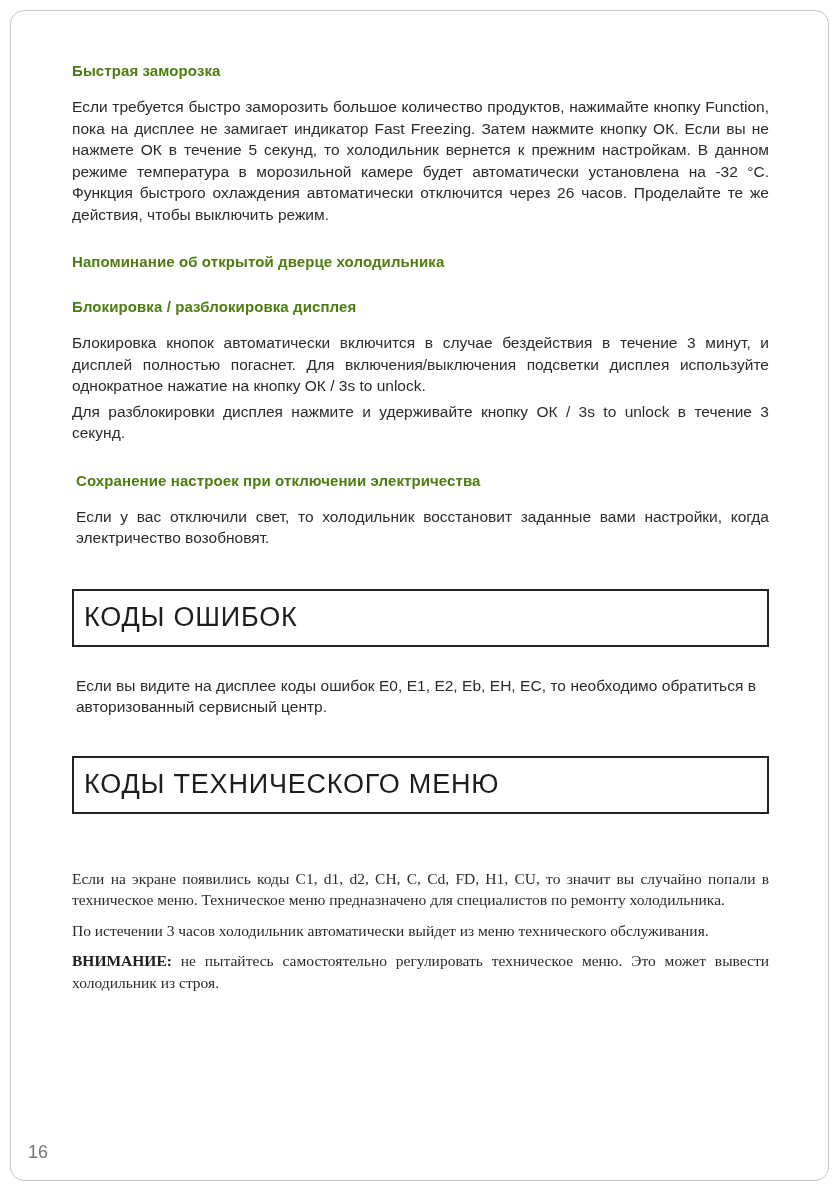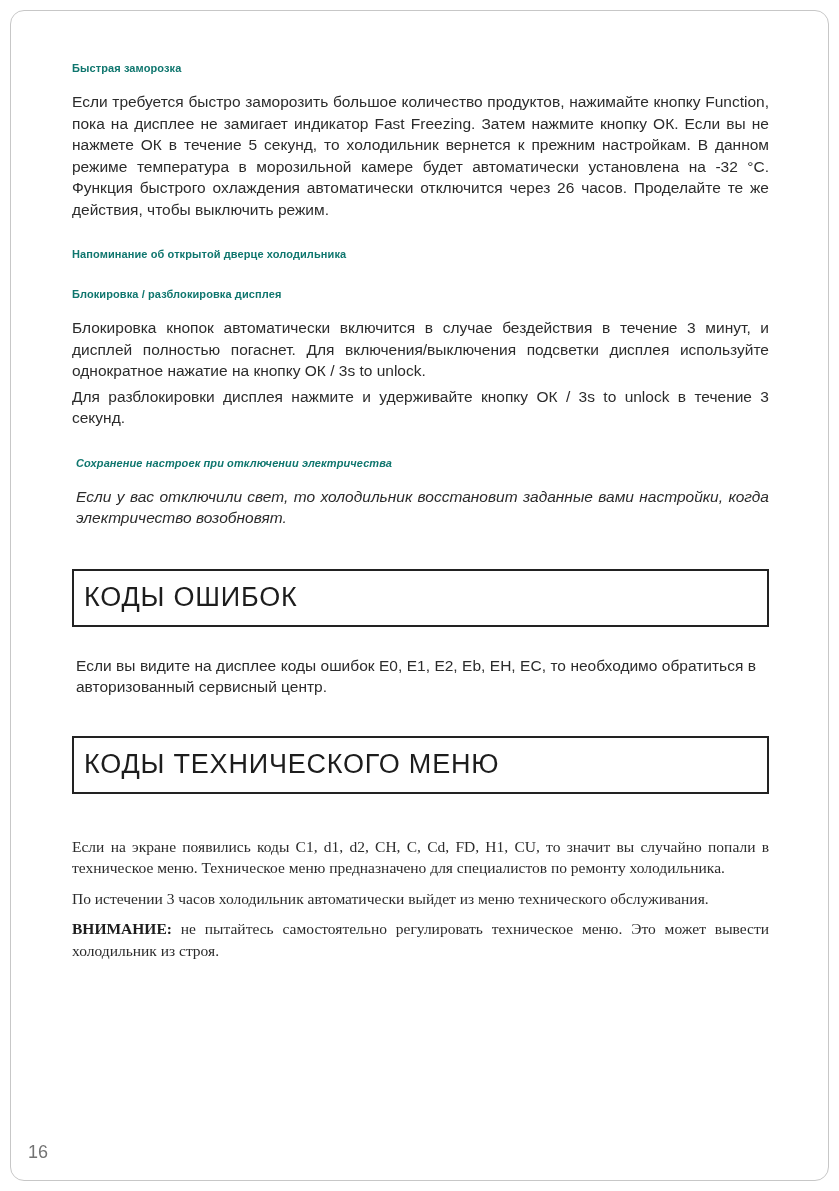--- a/index.html
+++ b/index.html
@@ -25,39 +25,38 @@
     border-radius: 14px;
     box-sizing: border-box;
   }
   .content {
     position: absolute;
     left: 72px;
     right: 70px;
     top: 62px;
   }
   h3.section-heading {
-    font-size: 11px;
+    font-size: 15px;
     font-weight: bold;
     margin: 0 0 17px 0;
-    color: #0f766e;
+    color: #4d7c0f;
     letter-spacing: 0.1px;
   }
   p.body-text {
     font-size: 15.5px;
     line-height: 21.5px;
     margin: 0 0 4px 0;
     text-align: justify;
     color: #2b2b2b;
   }
   section.text-section {
     margin-bottom: 28px;
   }
   section.text-section:last-of-type {
     margin-bottom: 0;
-    font-style: italic;
   }
   .shift-right {
     padding-left: 4px;
   }
   .boxed-title {
     border: 2px solid #222222;
     margin: 40px 0 28px 0;
     padding: 11px 10px 12px 10px;
     text-align: left;
     font-size: 27px;
@@ -108,21 +107,21 @@
 
   <section class="text-section shift-right">
     <h3 class="section-heading">Сохранение настроек при отключении электричества</h3>
     <p class="body-text">Если у вас отключили свет, то холодильник восстановит заданные вами настройки, когда электричество возобновят.</p>
   </section>
 
   <div class="boxed-title">КОДЫ ОШИБОК</div>
 
   <p class="body-text after-box-para shift-right" style="max-width:680px;">Если вы видите на дисплее коды ошибок E0, E1, E2, Eb, EH, EC, то необходимо обратиться в авторизованный сервисный центр.</p>
 
-  <div class="boxed-title" style="margin-top:38px; margin-bottom:42px;">КОДЫ ТЕХНИЧЕСКОГО МЕНЮ</div>
+  <div class="boxed-title" style="margin-top:38px; margin-bottom:54px;">КОДЫ ТЕХНИЧЕСКОГО МЕНЮ</div>
 
   <div class="tech-block">
     <p class="body-text">Если на экране появились коды C1, d1, d2, CH, C, Cd, FD, H1, CU, то значит вы случайно попали в техническое меню. Техническое меню предназначено для специалистов по ремонту холодильника.</p>
     <p class="body-text after-box-para">По истечении 3 часов холодильник автоматически выйдет из меню технического обслуживания.</p>
     <p class="body-text">
       <strong class="warning-label">ВНИМАНИЕ:</strong>
       <span>не пытайтесь самостоятельно регулировать техническое меню. Это может вывести холодильник из строя.</span>
     </p>
   </div>
 

